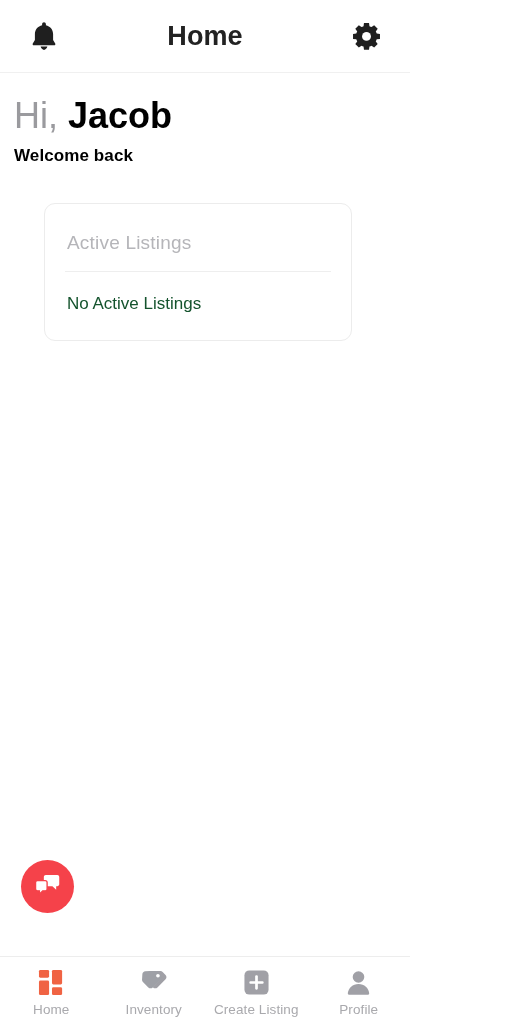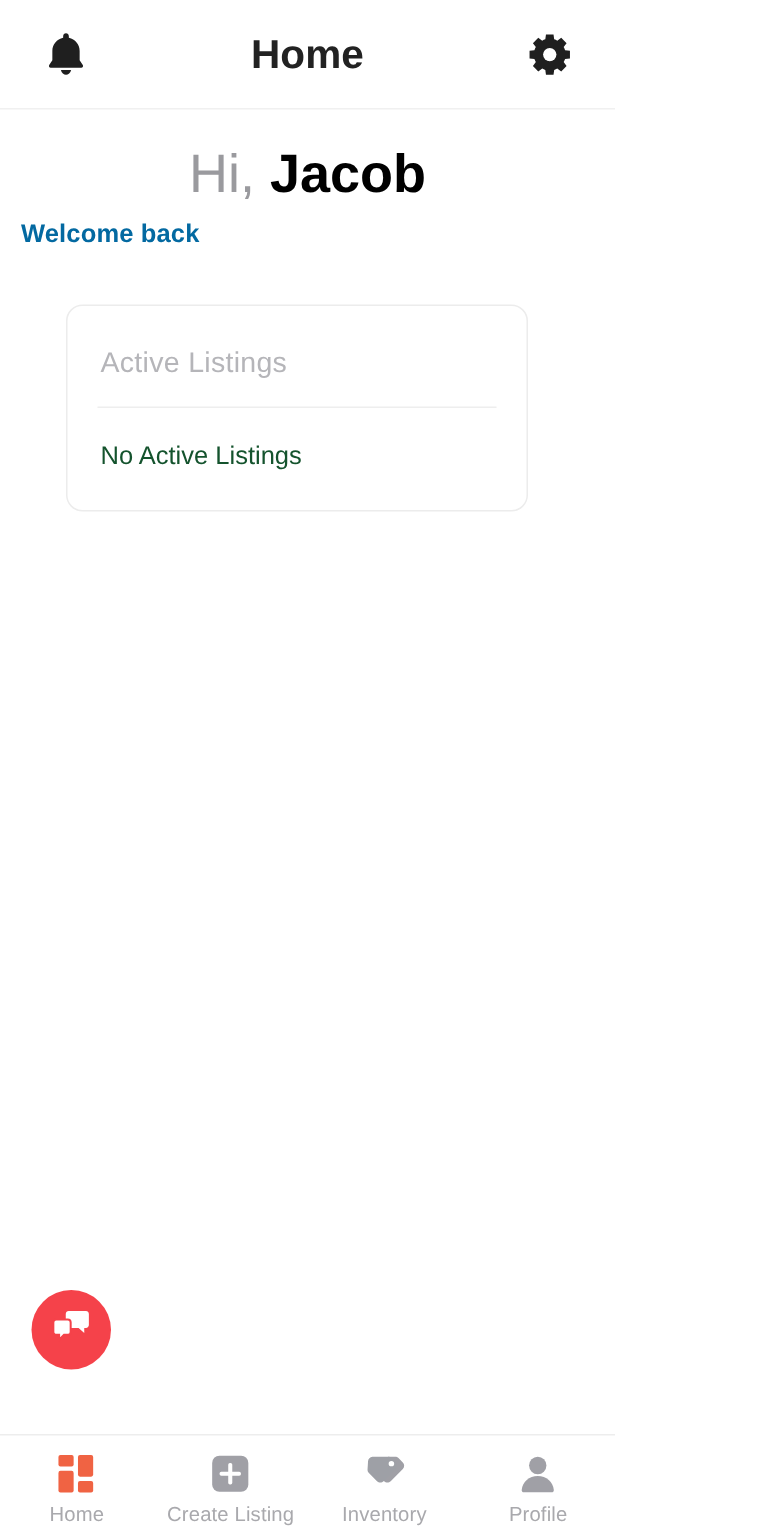--- a/index.html
+++ b/index.html
@@ -51,35 +51,34 @@
 
   
   .greeting {
     padding:24px 14px 0 14px;
   }
   .greeting-line {
     font-size:36px;
     line-height:1.08;
     font-weight:700;
     white-space:nowrap;
-    text-align:center;
   }
   .greeting-hi {
     color:#9a9a9e;
     font-weight:500;
   }
   .greeting-name {
     color:#000000;
     font-weight:700;
   }
   .greeting-sub {
     margin-top:10px;
     font-size:17px;
     font-weight:700;
-    color:#0369a1;
+    color:#000000;
     letter-spacing:0.1px;
   }
 
   
   .content {
     flex:1 1 auto;
     position:relative;
     padding:0 14px;
   }
   .card {
@@ -219,42 +218,42 @@
           <rect x="14.5" y="1" width="10.5" height="15" rx="1.4" fill="#f06343"></rect>
           <rect x="1" y="12" width="10.5" height="15" rx="1.4" fill="#f06343"></rect>
           <rect x="14.5" y="19" width="10.5" height="8" rx="1.4" fill="#f06343"></rect>
         </svg>
       </span>
       <span class="nav-label">Home</span>
     </div>
 
     <div class="nav-item">
       <span class="nav-icon">
+        <svg width="29" height="27" viewBox="0 0 30 28">
+          <path d="M17.2 2.2h5.0c.9 0 1.7.35 2.3.95l3.0 3.0c1.25 1.25 1.25 3.3 0 4.55l-8.4 8.4c-1.25 1.25-3.3 1.25-4.55 0l-.5-.5 7.6-7.6c1.25-1.25 1.25-3.3 0-4.55l-3.0-3.0c-.4-.4-.9-.7-1.45-.85z" fill="#a0a0a6"></path>
+          <path d="M11.3 2.2h6.0c.9 0 1.7.35 2.3.95l3.0 3.0c1.25 1.25 1.25 3.3 0 4.55l-8.4 8.4c-1.25 1.25-3.3 1.25-4.55 0l-5.6-5.6c-.65-.65-1.0-1.55-.95-2.45l.35-5.7c.1-1.6 1.4-2.9 3.0-3.05z" fill="#9ea0a6"></path>
+          <circle cx="19.6" cy="7.0" r="1.9" fill="#ffffff"></circle>
+        </svg>
+      </span>
+      <span class="nav-label">Inventory</span>
+    </div>
+
+    <div class="nav-item">
+      <span class="nav-icon">
         <svg width="27" height="27" viewBox="0 0 28 28">
           <rect x="1.5" y="1.5" width="25" height="25" rx="5" fill="#a0a0a6"></rect>
           <rect x="12.6" y="6.6" width="2.8" height="14.8" rx="1.2" fill="#ffffff"></rect>
           <rect x="6.6" y="12.6" width="14.8" height="2.8" rx="1.2" fill="#ffffff"></rect>
         </svg>
       </span>
       <span class="nav-label">Create Listing</span>
     </div>
 
     <div class="nav-item">
       <span class="nav-icon">
-        <svg width="29" height="27" viewBox="0 0 30 28">
-          <path d="M17.2 2.2h5.0c.9 0 1.7.35 2.3.95l3.0 3.0c1.25 1.25 1.25 3.3 0 4.55l-8.4 8.4c-1.25 1.25-3.3 1.25-4.55 0l-.5-.5 7.6-7.6c1.25-1.25 1.25-3.3 0-4.55l-3.0-3.0c-.4-.4-.9-.7-1.45-.85z" fill="#a0a0a6"></path>
-          <path d="M11.3 2.2h6.0c.9 0 1.7.35 2.3.95l3.0 3.0c1.25 1.25 1.25 3.3 0 4.55l-8.4 8.4c-1.25 1.25-3.3 1.25-4.55 0l-5.6-5.6c-.65-.65-1.0-1.55-.95-2.45l.35-5.7c.1-1.6 1.4-2.9 3.0-3.05z" fill="#9ea0a6"></path>
-          <circle cx="19.6" cy="7.0" r="1.9" fill="#ffffff"></circle>
-        </svg>
-      </span>
-      <span class="nav-label">Inventory</span>
-    </div>
-
-    <div class="nav-item">
-      <span class="nav-icon">
         <svg width="27" height="27" viewBox="0 0 28 28">
           <circle cx="14" cy="8.3" r="6.0" fill="#a0a0a6"></circle>
           <path d="M14 15.6c6.0 0 10.6 4.3 11.1 9.6.08.9-.6 1.6-1.5 1.6H4.4c-.9 0-1.58-.7-1.5-1.6C3.4 19.9 8.0 15.6 14 15.6z" fill="#a0a0a6"></path>
         </svg>
       </span>
       <span class="nav-label">Profile</span>
     </div>
 
   </div>
 

